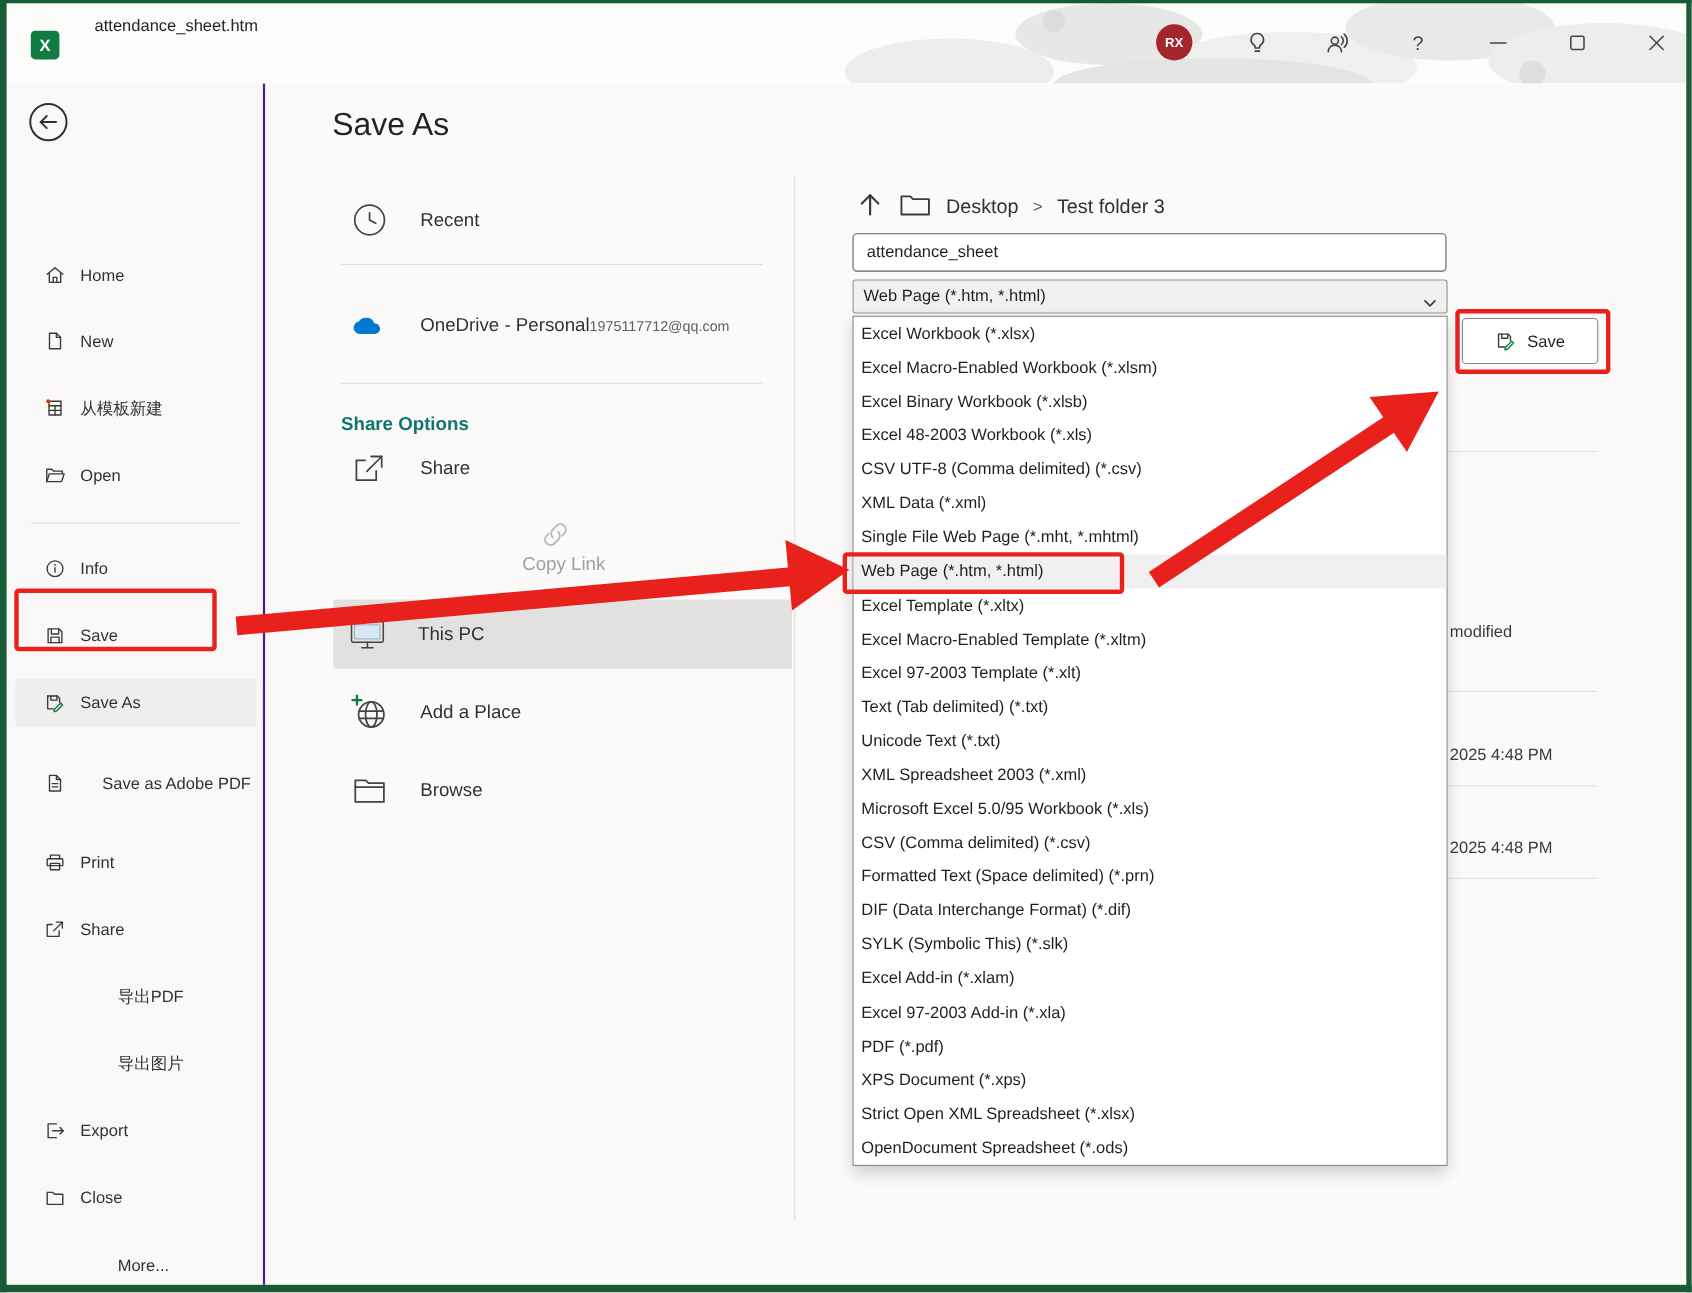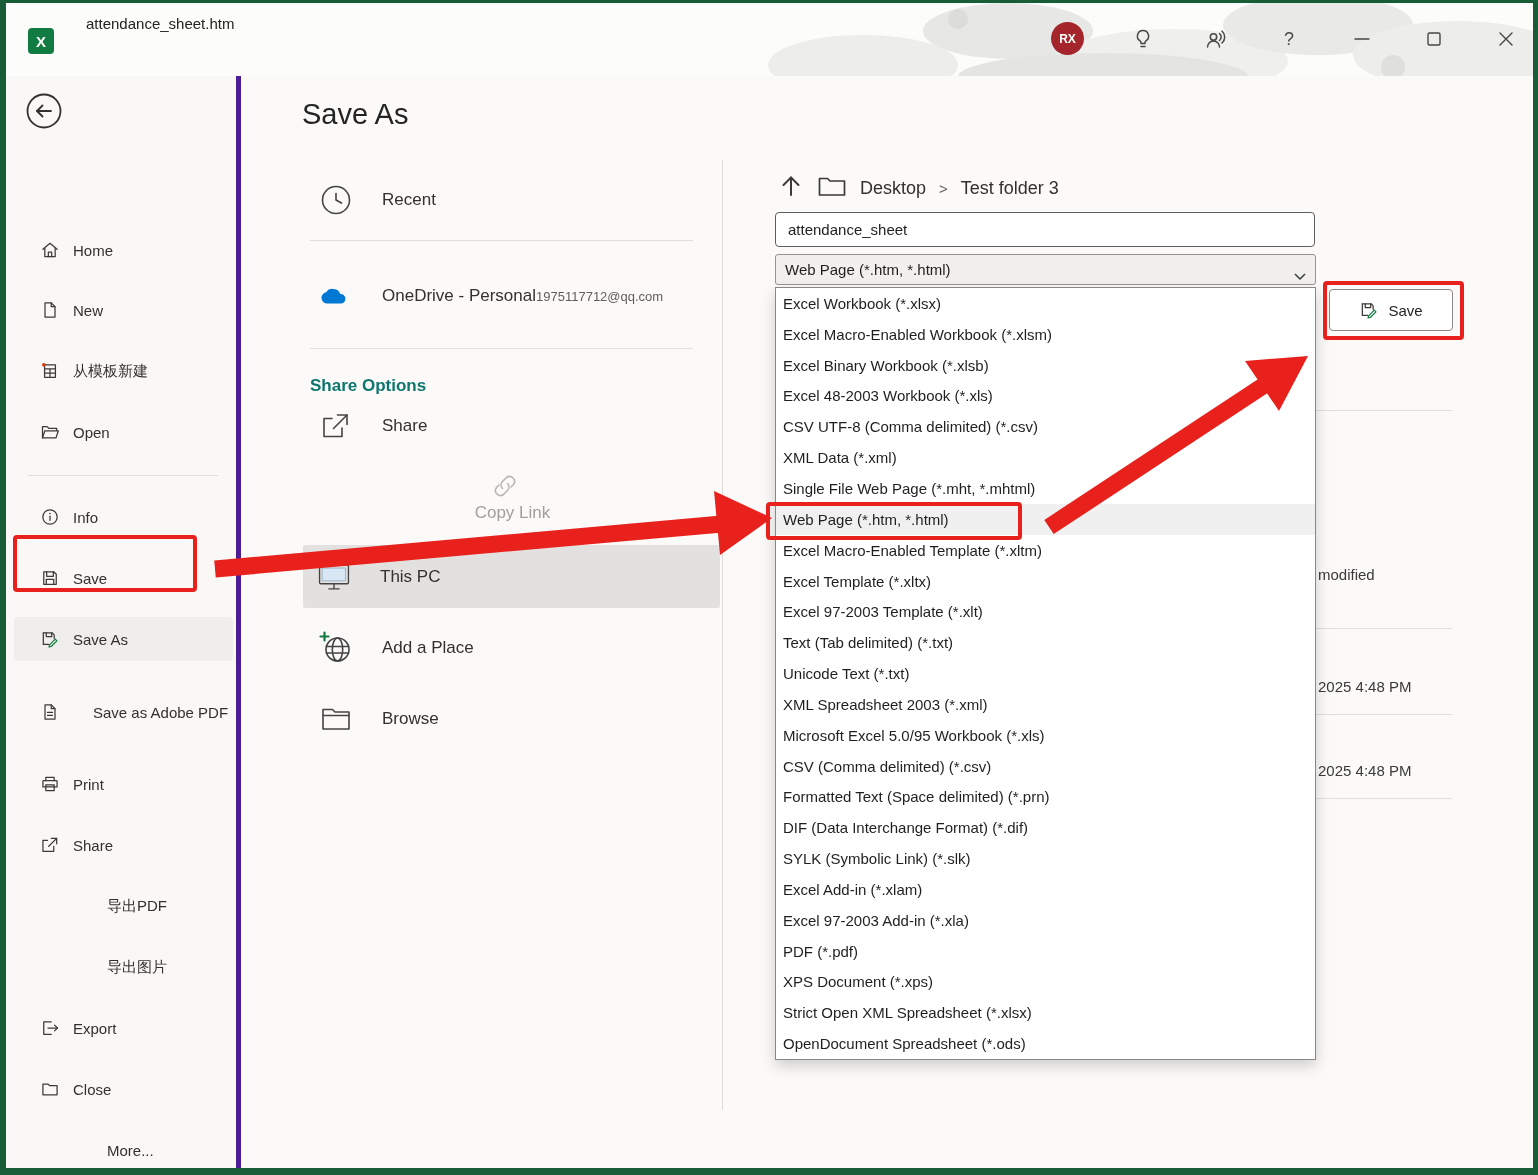--- a/index.html
+++ b/index.html
@@ -27,21 +27,21 @@
             display:flex; align-items:center; justify-content:center; z-index:2; }
   .tbic { position:absolute; top:23px; width:26px; height:26px; color:#484644; z-index:2;
           display:flex; align-items:center; justify-content:center; cursor:pointer; }
   .tbic svg { width:24px; height:24px; }
   .tbic.help { font-size:18px; color:#484644; }
 
   .ic svg, .tbic svg { fill:none; stroke:currentColor; stroke-width:1.5; stroke-linecap:round; stroke-linejoin:round; }
 
   
   .sidebar { position:absolute; left:6px; top:76px; width:235px; height:1092px; background:#f9f8f7;
-             border-right:5px solid #4c1d95; z-index:3; }
+             border-right:2px solid #4c1d95; z-index:3; }
   .back-btn { position:absolute; left:17px; top:14px; width:42px; height:42px; color:#323130; cursor:pointer; }
   .back-btn svg { width:42px; height:42px; fill:none; stroke:currentColor; stroke-linecap:round; stroke-linejoin:round; }
 
   .side-item { position:absolute; left:8px; width:219px; height:44px; display:flex; align-items:center;
                border-radius:4px; font-size:15px; color:#323130; cursor:pointer; }
   .side-item .ic { width:20px; height:20px; margin-left:26px; margin-right:13px; flex:none; color:#3b3a39; }
   .side-item .ic svg { width:20px; height:20px; }
   .side-item.selected { background:#f0eeec; }
   .side-item.noicon .lbl { margin-left:93px; }
   .side-item.twolines { height:70px; }
@@ -362,31 +362,31 @@
 
   <div class="dropdown">
       <div class="dd-option">Excel Workbook (*.xlsx)</div>
       <div class="dd-option">Excel Macro-Enabled Workbook (*.xlsm)</div>
       <div class="dd-option">Excel Binary Workbook (*.xlsb)</div>
       <div class="dd-option">Excel 48-2003 Workbook (*.xls)</div>
       <div class="dd-option">CSV UTF-8 (Comma delimited) (*.csv)</div>
       <div class="dd-option">XML Data (*.xml)</div>
       <div class="dd-option">Single File Web Page (*.mht, *.mhtml)</div>
       <div class="dd-option selected">Web Page (*.htm, *.html)</div>
+      <div class="dd-option">Excel Template (*.xltx)</div>
       <div class="dd-option">Excel Macro-Enabled Template (*.xltm)</div>
-      <div class="dd-option">Excel Template (*.xltx)</div>
       <div class="dd-option">Excel 97-2003 Template (*.xlt)</div>
       <div class="dd-option">Text (Tab delimited) (*.txt)</div>
       <div class="dd-option">Unicode Text (*.txt)</div>
       <div class="dd-option">XML Spreadsheet 2003 (*.xml)</div>
       <div class="dd-option">Microsoft Excel 5.0/95 Workbook (*.xls)</div>
       <div class="dd-option">CSV (Comma delimited) (*.csv)</div>
       <div class="dd-option">Formatted Text (Space delimited) (*.prn)</div>
       <div class="dd-option">DIF (Data Interchange Format) (*.dif)</div>
-      <div class="dd-option">SYLK (Symbolic Link) (*.slk)</div>
+      <div class="dd-option">SYLK (Symbolic This) (*.slk)</div>
       <div class="dd-option">Excel Add-in (*.xlam)</div>
       <div class="dd-option">Excel 97-2003 Add-in (*.xla)</div>
       <div class="dd-option">PDF (*.pdf)</div>
       <div class="dd-option">XPS Document (*.xps)</div>
       <div class="dd-option">Strict Open XML Spreadsheet (*.xlsx)</div>
       <div class="dd-option">OpenDocument Spreadsheet (*.ods)</div>
     </div>
 
   <button class="save-btn">
     <span class="ic"><svg viewBox="0 0 24 24" style="fill:none;stroke:currentColor;stroke-width:1.5;stroke-linecap:round;stroke-linejoin:round">

